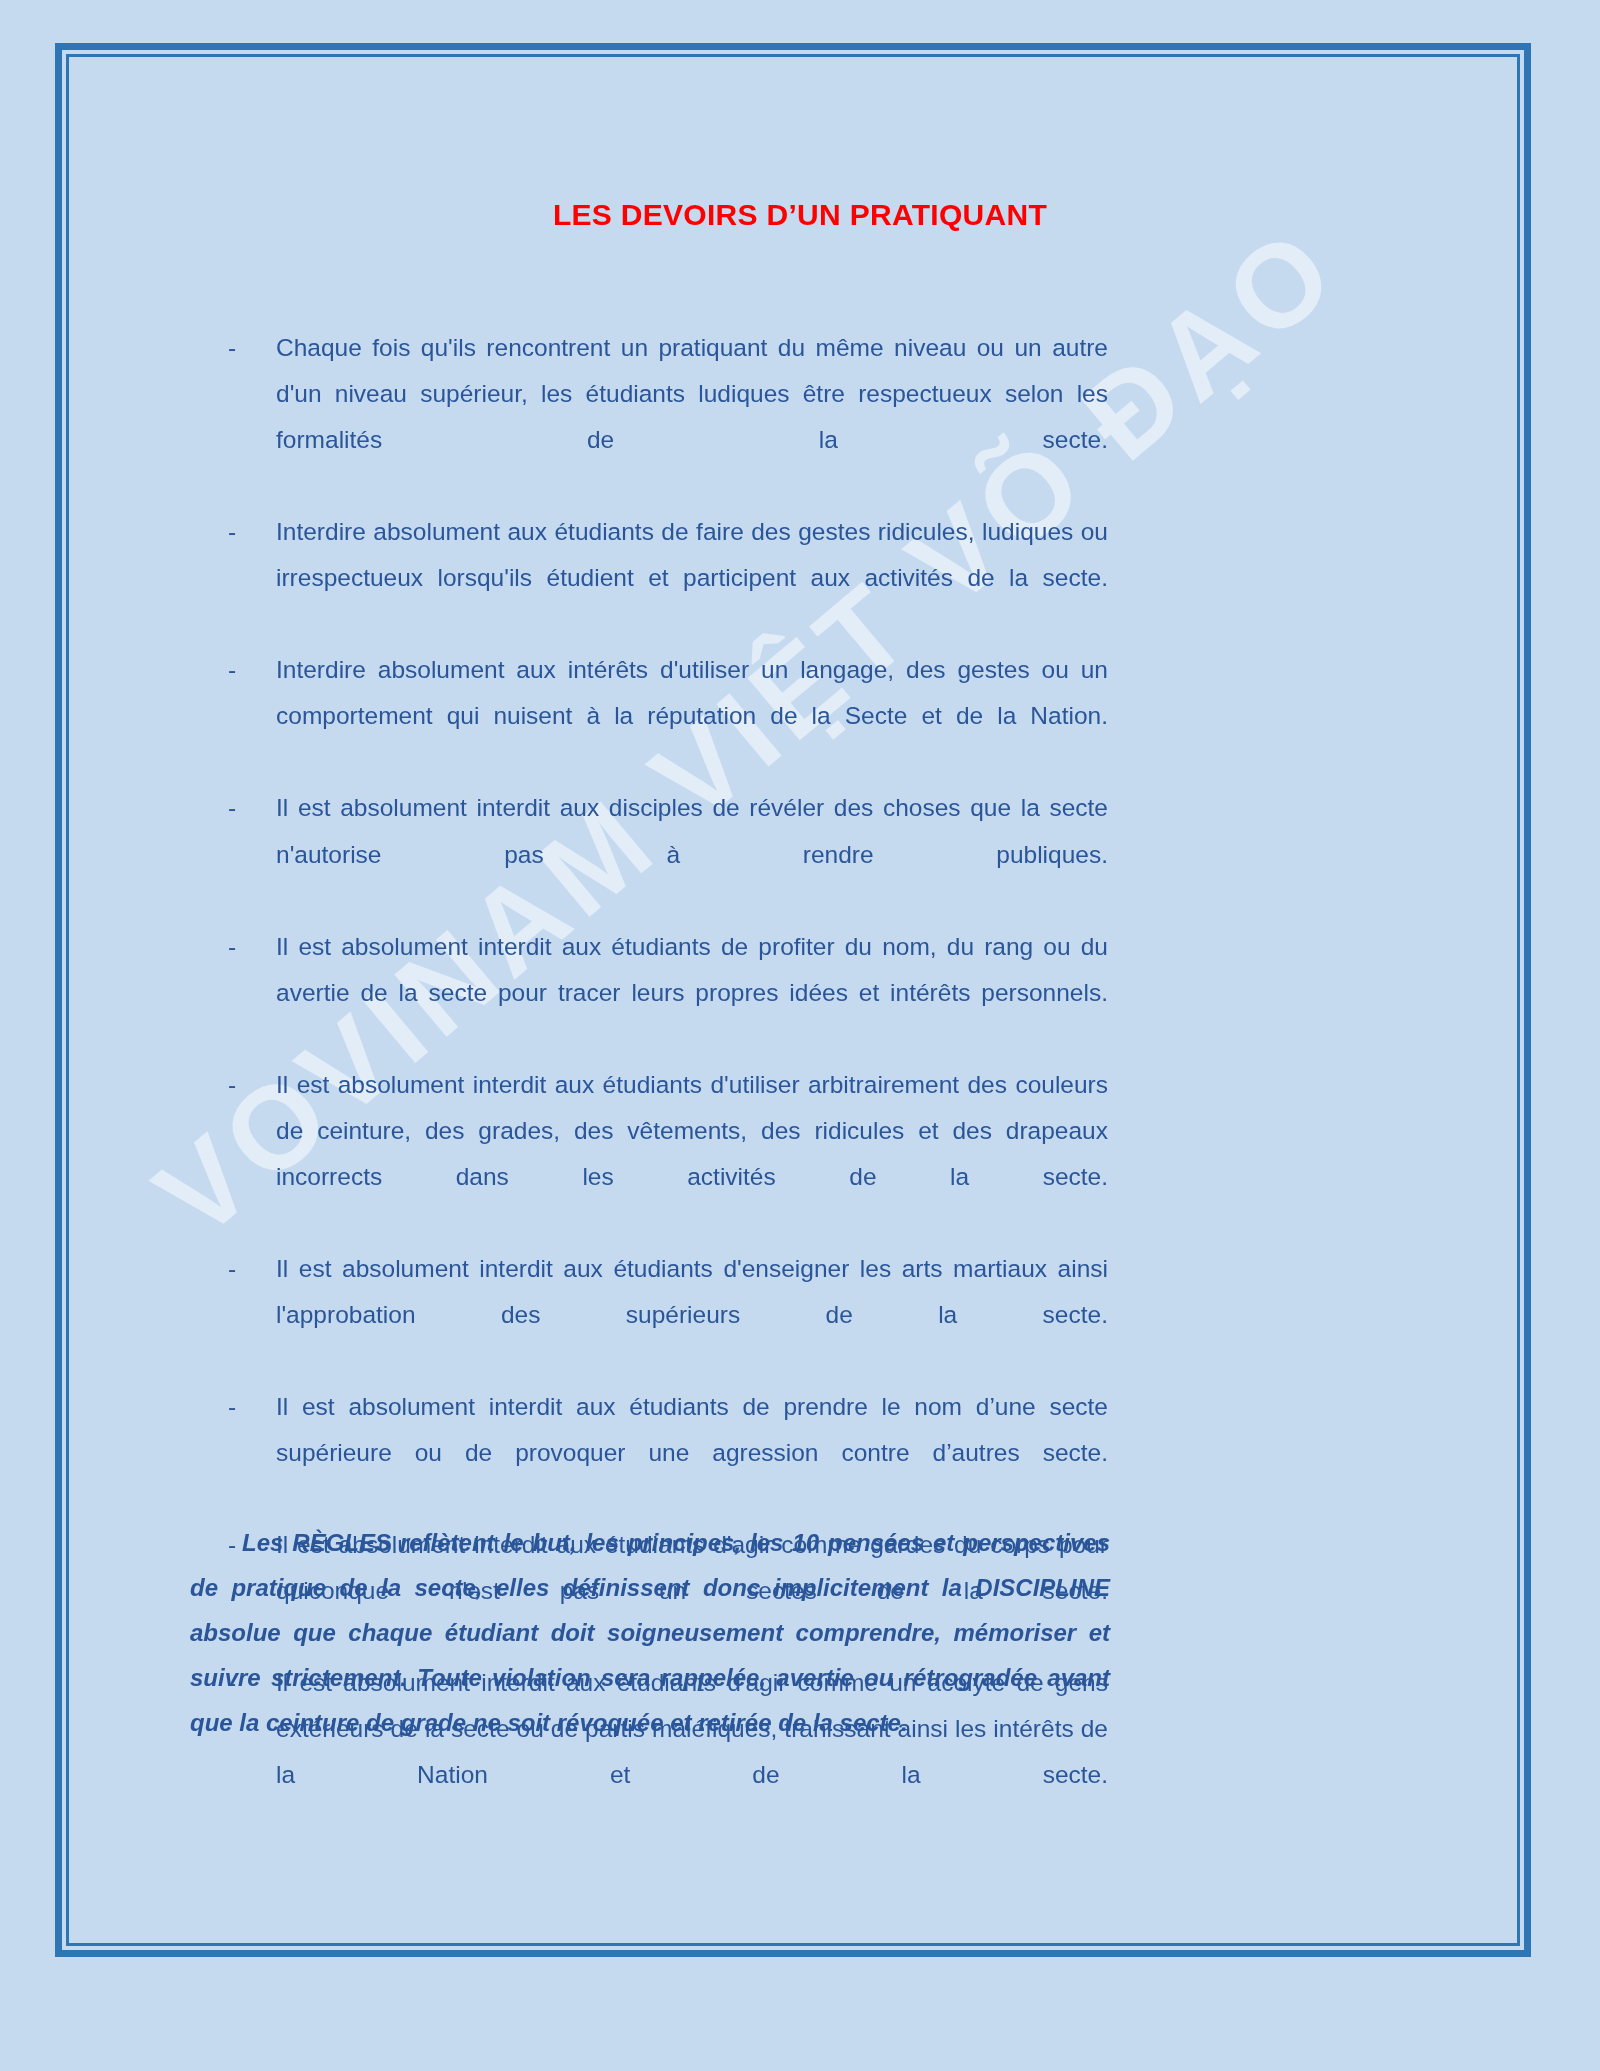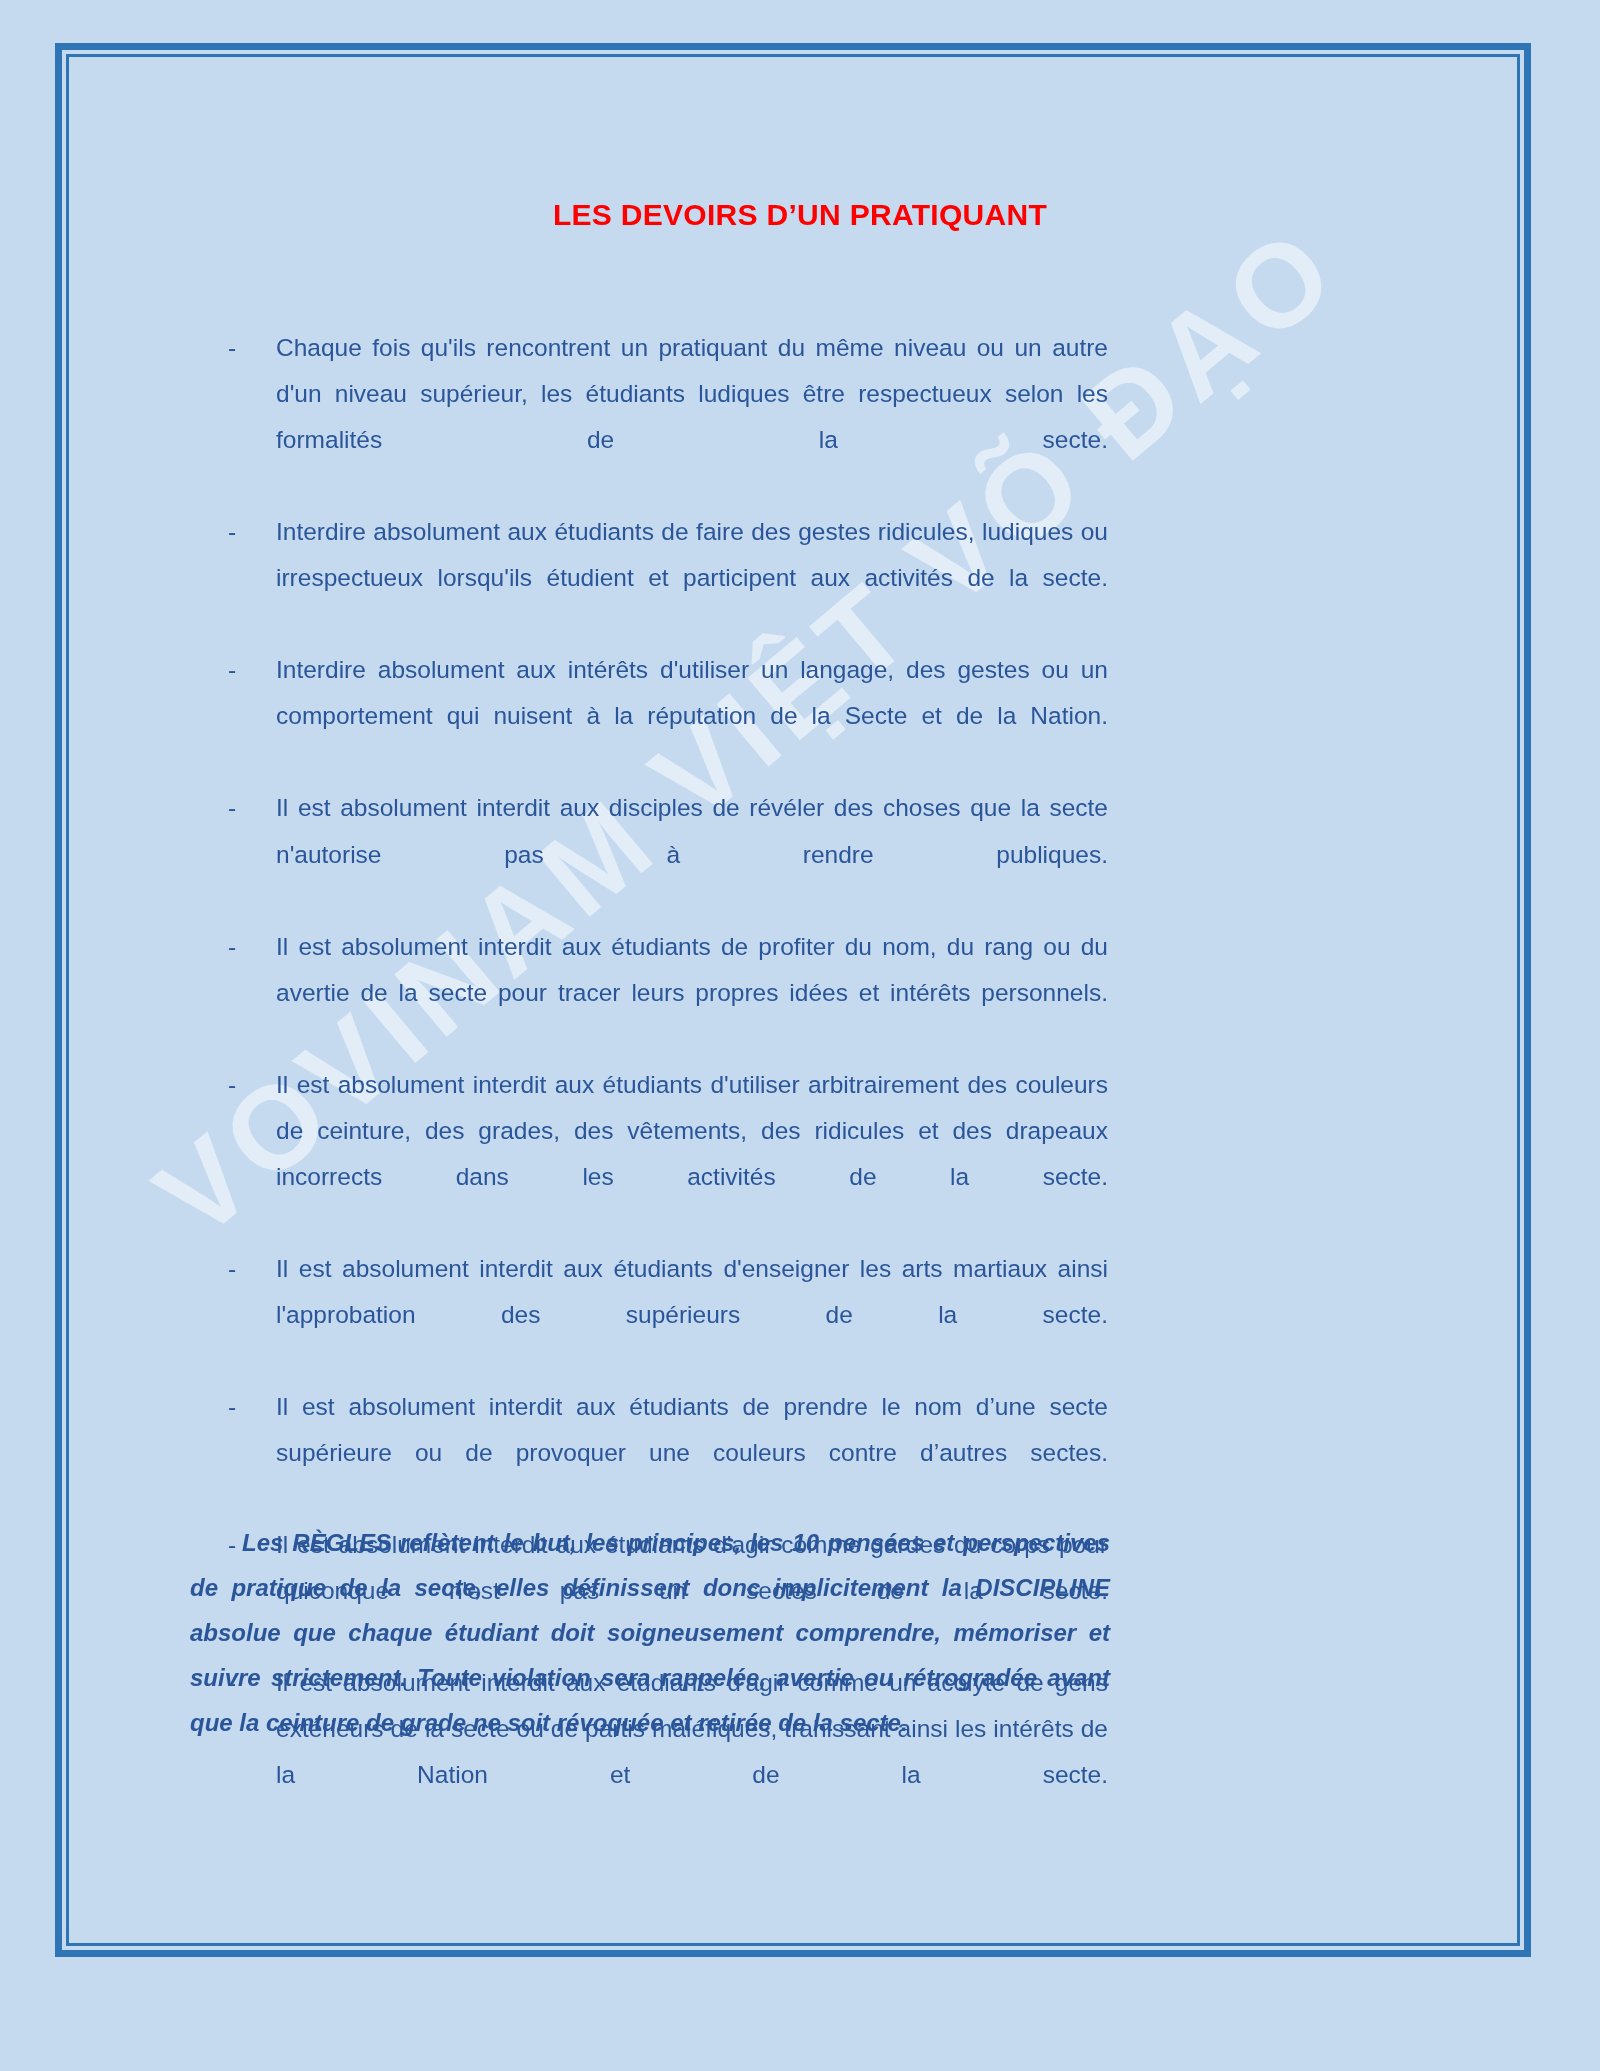--- a/index.html
+++ b/index.html
@@ -174,21 +174,21 @@
         <div class="rule-item">
           <span class="rule-dash">-</span>
           <span class="rule-text">Il est absolument interdit aux étudiants d'utiliser arbitrairement des couleurs de ceinture, des grades, des vêtements, des ridicules et des drapeaux incorrects dans les activités de la secte.</span>
         </div>
         <div class="rule-item">
           <span class="rule-dash">-</span>
           <span class="rule-text">Il est absolument interdit aux étudiants d'enseigner les arts martiaux ainsi l'approbation des supérieurs de la secte.</span>
         </div>
         <div class="rule-item">
           <span class="rule-dash">-</span>
-          <span class="rule-text">Il est absolument interdit aux étudiants de prendre le nom d’une secte supérieure ou de provoquer une couleurs contre d’autres sectes.</span>
+          <span class="rule-text">Il est absolument interdit aux étudiants de prendre le nom d’une secte supérieure ou de provoquer une agression contre d’autres secte.</span>
         </div>
         <div class="rule-item">
           <span class="rule-dash">-</span>
           <span class="rule-text">Il est absolument interdit aux étudiants d'agir comme gardes du corps pour quiconque n'est pas un sectes de la secte.</span>
         </div>
         <div class="rule-item">
           <span class="rule-dash">-</span>
           <span class="rule-text">Il est absolument interdit aux étudiants d'agir comme un acolyte de gens extérieurs de la secte ou de partis maléfiques, trahissant ainsi les intérêts de la Nation et de la secte.</span>
         </div>
       </div>

